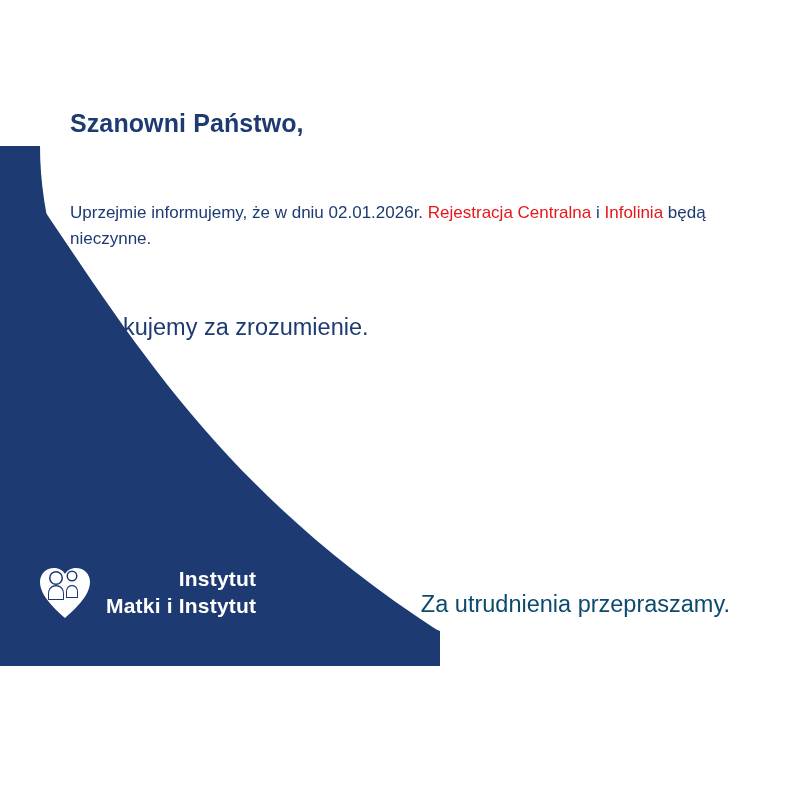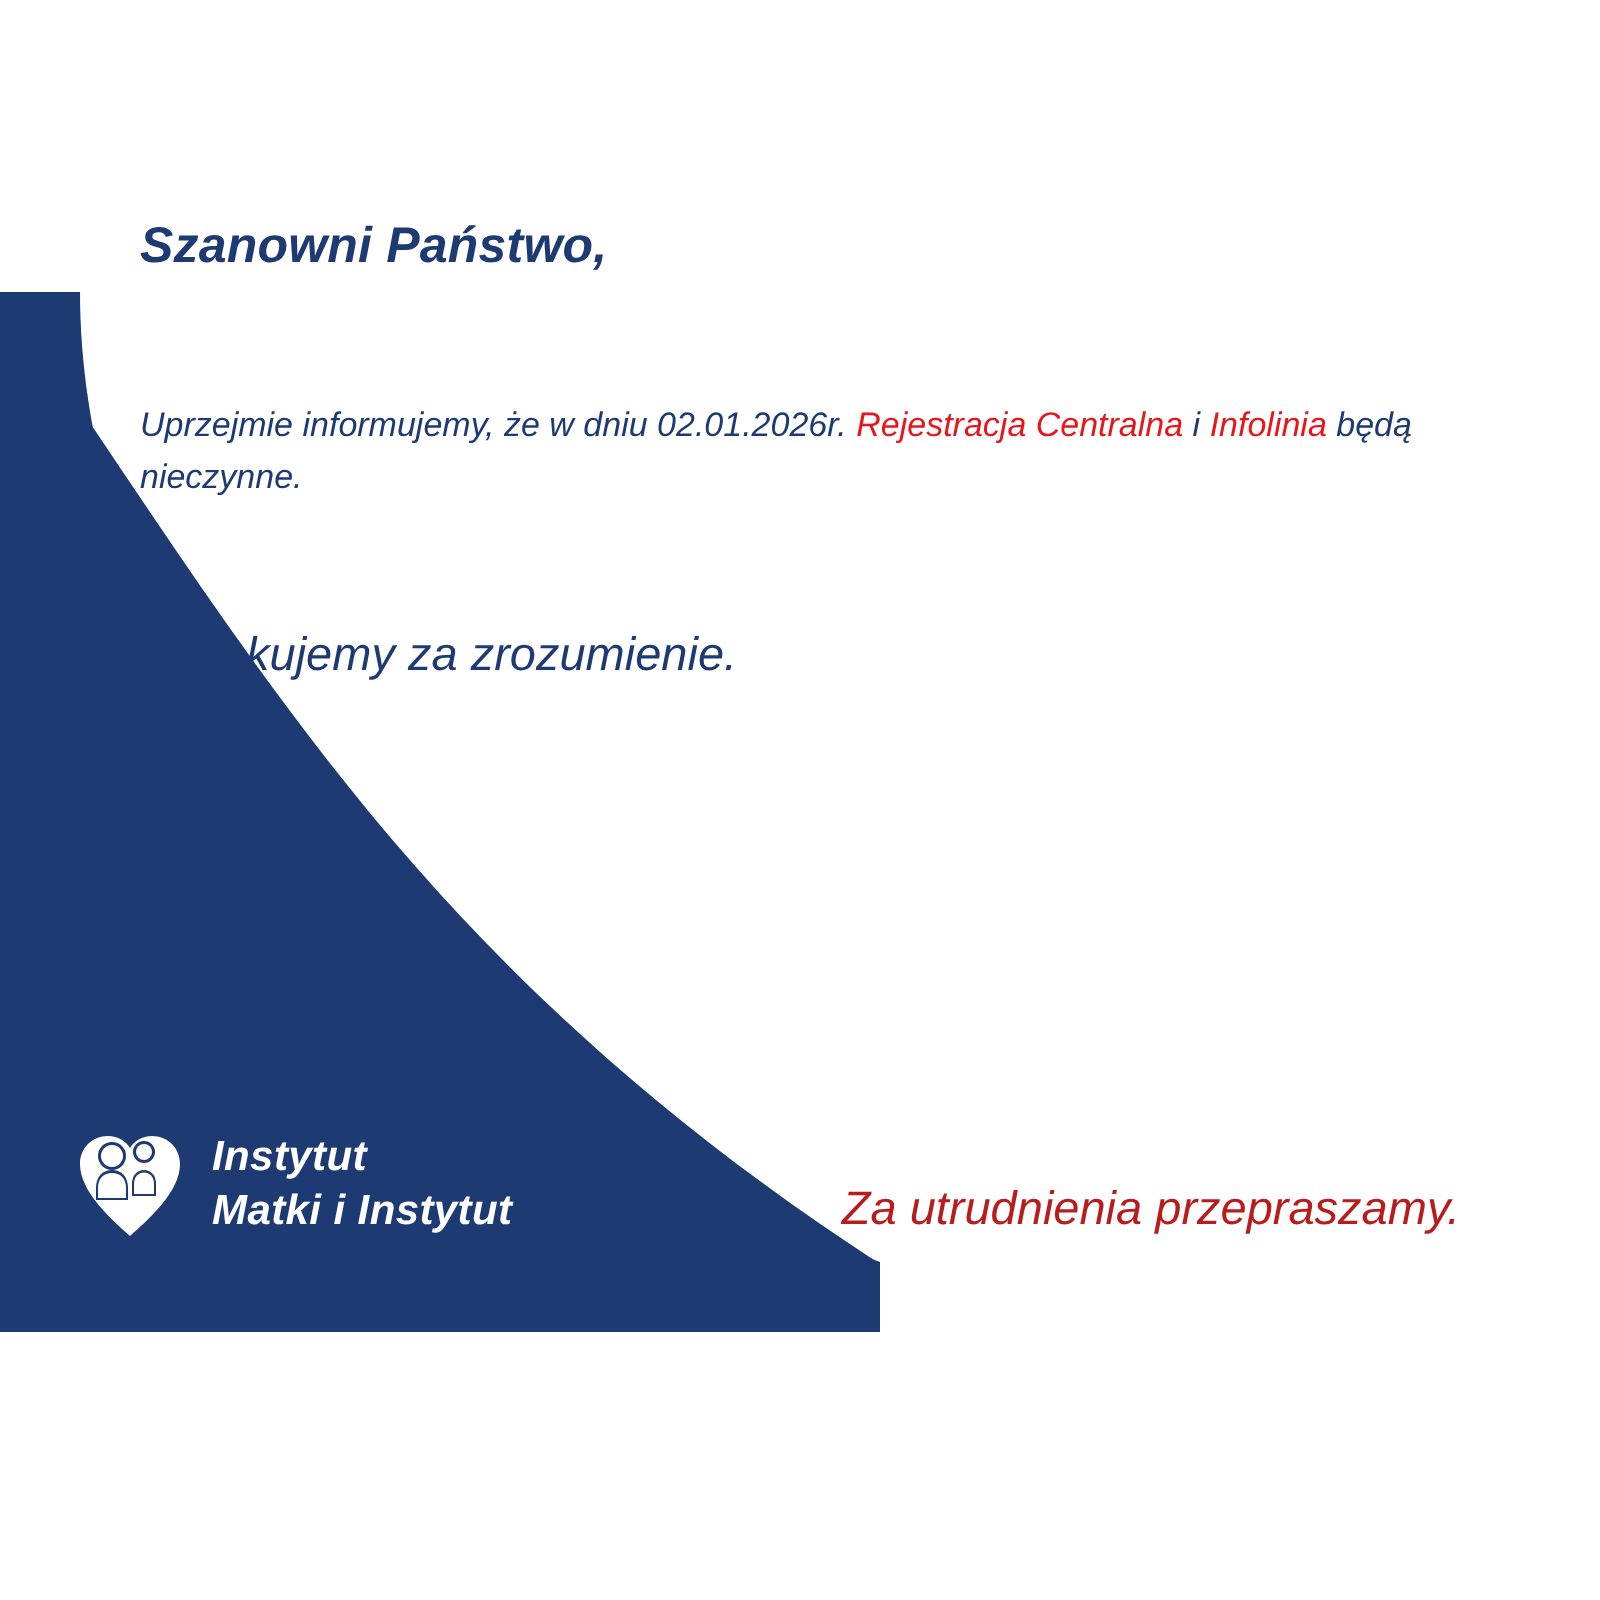--- a/index.html
+++ b/index.html
@@ -12,21 +12,20 @@
     background: #ffffff;
     font-family: "Liberation Sans", sans-serif;
     overflow: hidden;
   }
   .poster {
     position: relative;
     width: 800px;
     height: 666px;
     background: #ffffff;
     overflow: hidden;
-    font-style: italic;
   }
   
   .navy-shape {
     position: absolute;
     left: 0;
     bottom: 0;
     width: 440px;
     height: 520px;
     overflow: hidden;
     pointer-events: none;
@@ -65,21 +64,21 @@
     line-height: 1.55;
     margin: 56px 0 0 6px;
   }
   .apology {
     position: absolute;
     left: 70px;
     top: 588px;
     width: 660px;
     text-align: right;
     font-size: 23.5px;
-    color: #b91c1c;
+    color: #0c4a6e;
     line-height: 1.4;
   }
   
   .logo {
     position: absolute;
     left: 36px;
     bottom: 42px;
     display: flex;
     align-items: center;
     gap: 14px;
@@ -92,20 +91,21 @@
   .logo-text {
     color: #ffffff;
     font-weight: bold;
     font-size: 21px;
     line-height: 1.28;
     letter-spacing: 0.2px;
   }
   .logo-line {
     display: block;
     white-space: nowrap;
+    text-align: right;
   }
 </style>
 </head>
 <body>
 
 <div class="poster">
 
   <div class="navy-shape">
     <svg width="440" height="520" viewBox="0 0 440 520" xmlns="http://www.w3.org/2000/svg" aria-hidden="true">
       <path d="M0,0 C0,0 40,0 40,0 C40,150 140,330 320,430 C360,452 400,470 440,485 L440,520 L0,520 Z" fill="#1e3a72"></path>

